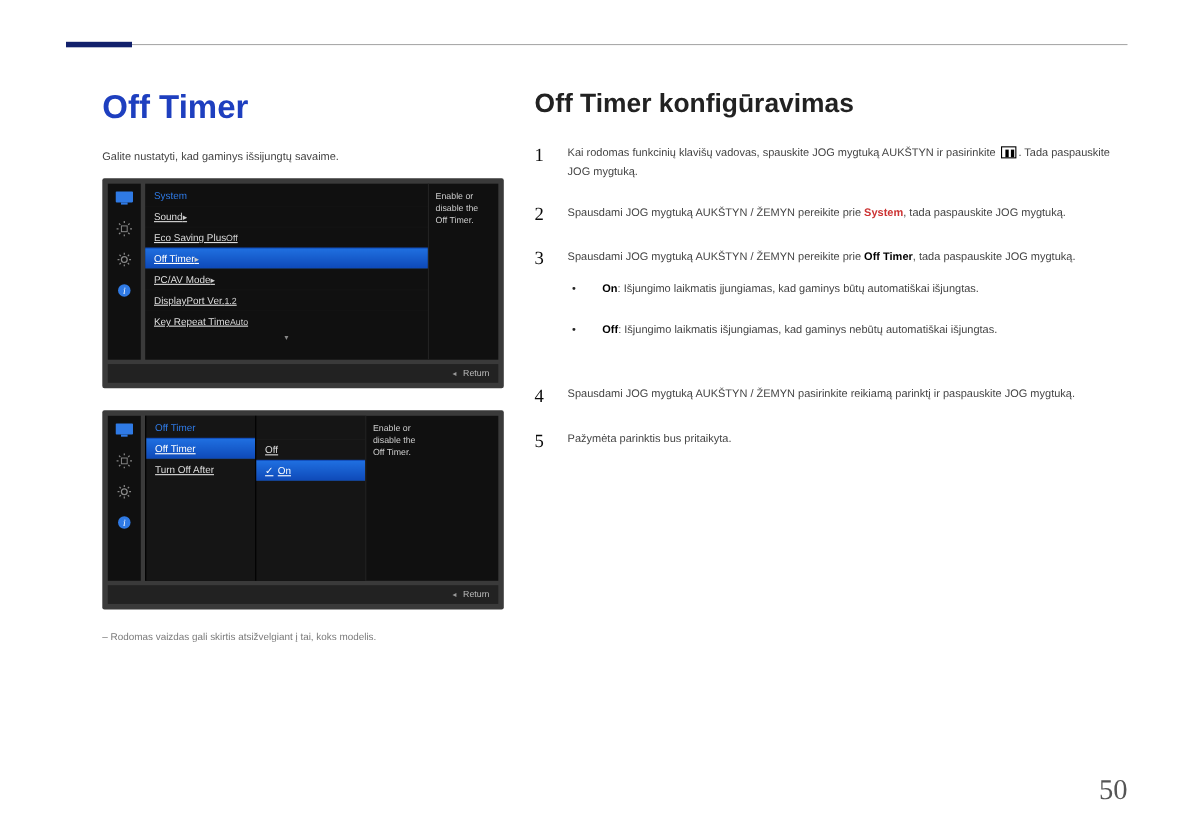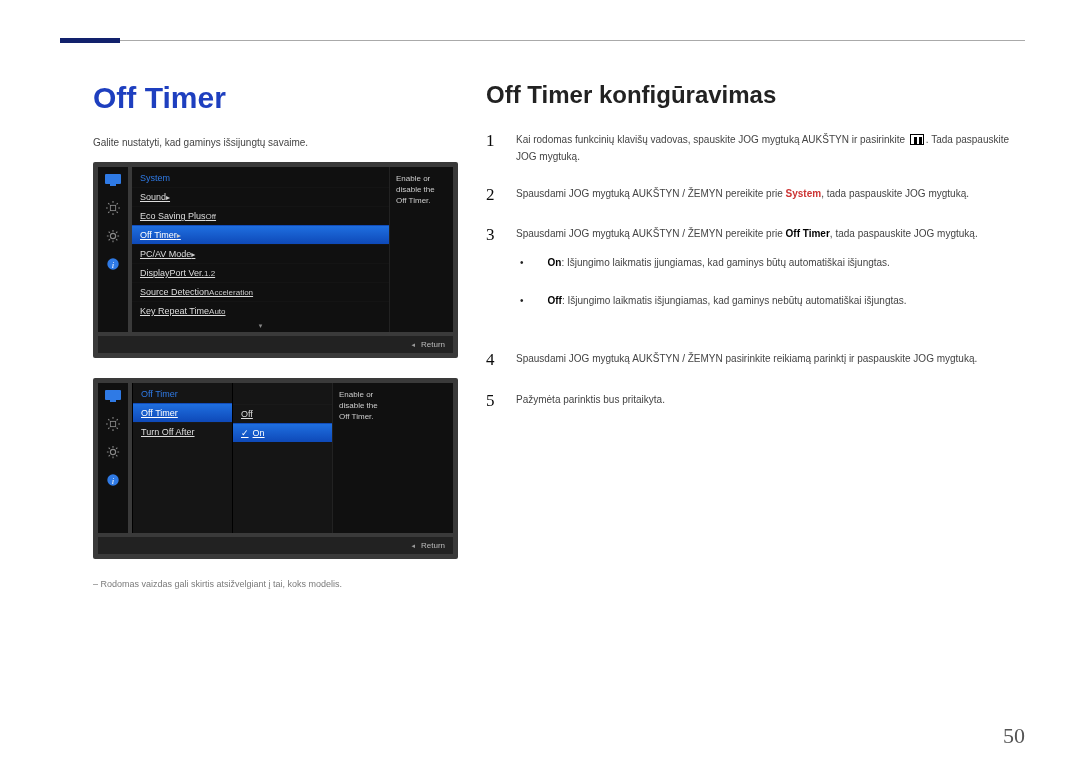--- a/index.html
+++ b/index.html
@@ -211,22 +211,22 @@
   }
   .sublist li::before {
     content: "•";
     margin: 0 10px 0 4px;
     color: #222;
   }
 
   .page-num {
     position: absolute;
     right: 55px;
-    bottom: 14px;
-    font-size: 22px;
+    bottom: 30px;
+    font-size: 26px;
     color: #555;
     font-family: Georgia, serif;
   }
 </style>
 </head>
 <body>
 
 <div class="page">
   <div class="hr-top">
     <div class="hr-accent"></div>
@@ -281,24 +281,20 @@
                   <span>Off Timer</span>
                   <span class="osd-arrow">▸</span>
                 </div>
                 <div class="osd-row">
                   <span>PC/AV Mode</span>
                   <span class="osd-arrow">▸</span>
                 </div>
                 <div class="osd-row">
                   <span>DisplayPort Ver.</span>
                   <span class="osd-arrow">1.2</span>
-                </div>
-                <div class="osd-row">
-                  <span>Source Detection</span>
-                  <span class="osd-arrow">Acceleration</span>
                 </div>
                 <div class="osd-row">
                   <span>Key Repeat Time</span>
                   <span class="osd-arrow">Auto</span>
                 </div>
                 <div class="spacer-down">▾</div>
               </div>
             <div class="osd-right">Enable or disable the Off Timer.</div>
           </div>
         </div>

